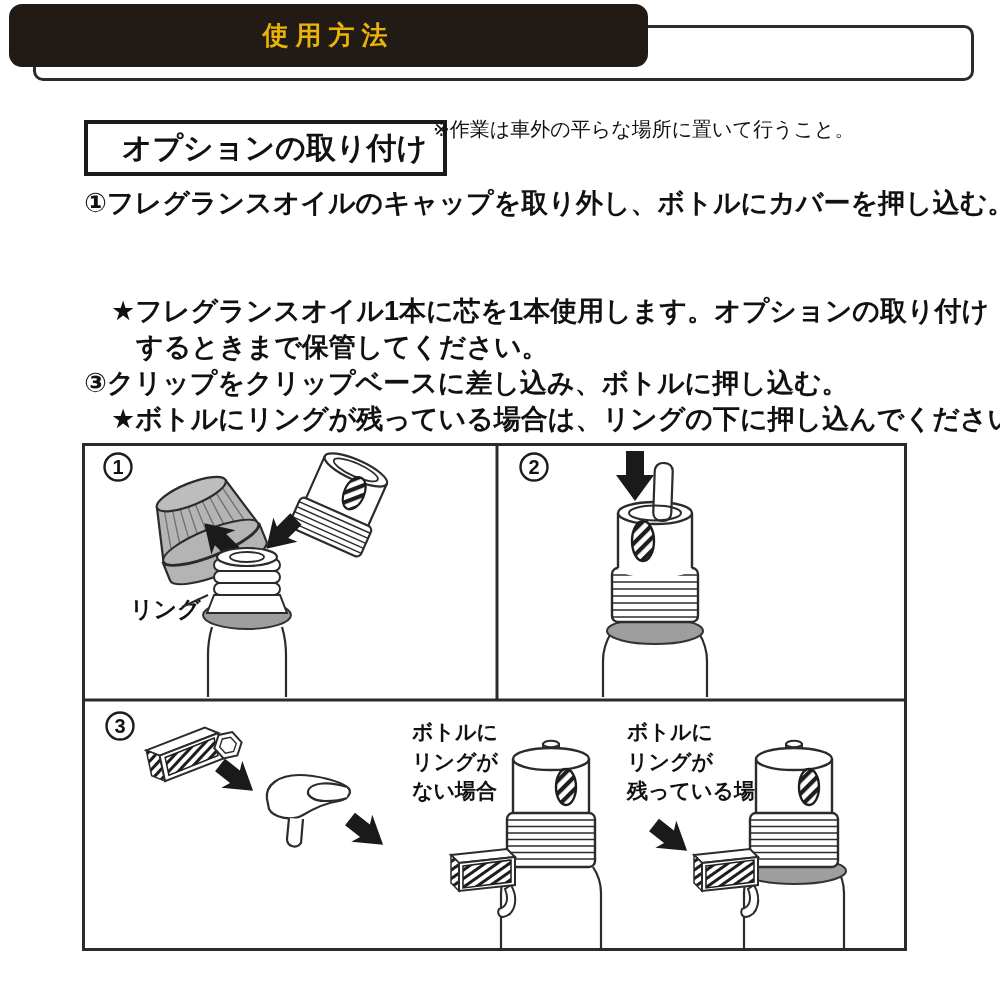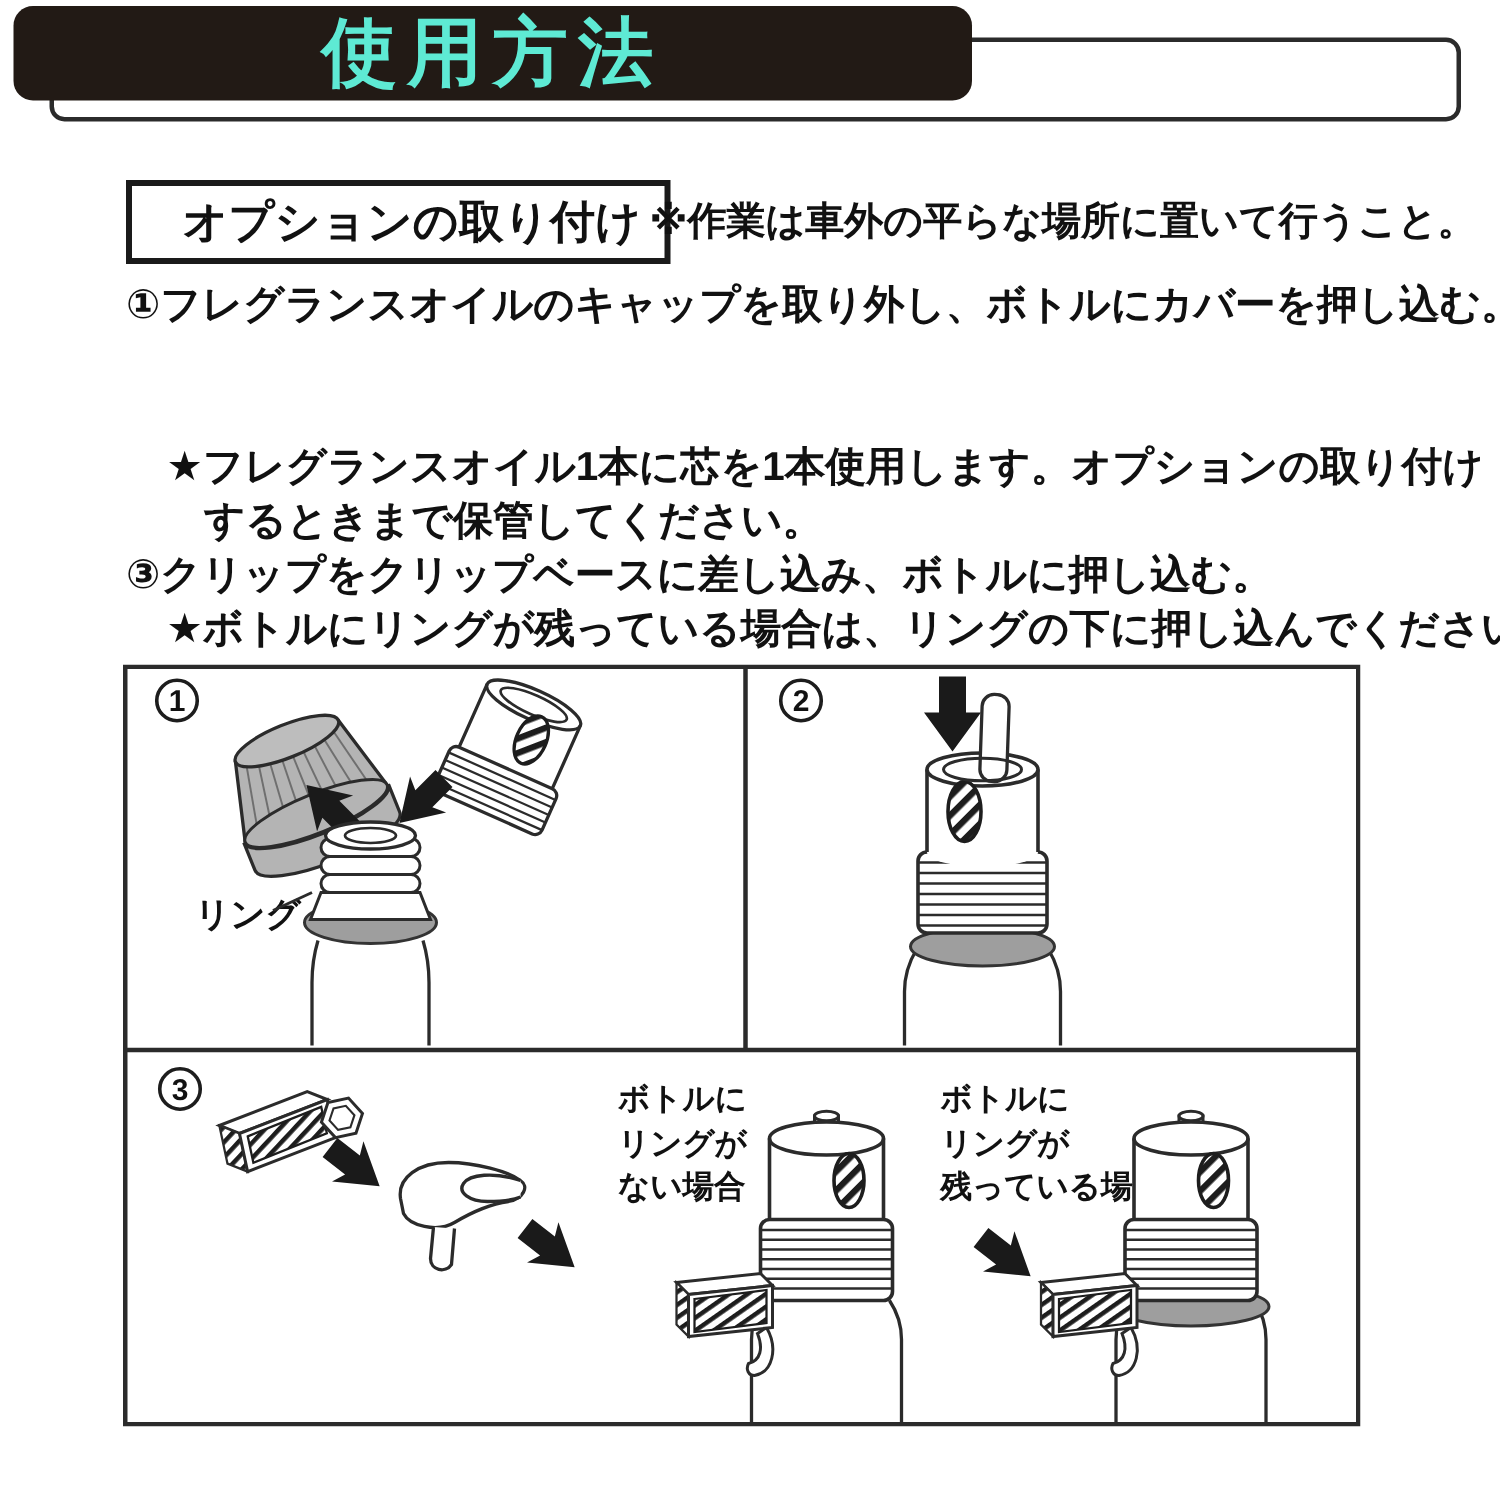--- a/index.html
+++ b/index.html
@@ -3,26 +3,26 @@
 <meta charset="utf-8">
 <style>
   html,body{margin:0;padding:0;background:#ffffff;}
   .page{position:relative;width:1000px;height:1000px;background:#fff;overflow:hidden;
         font-family:"Liberation Sans","DejaVu Sans",sans-serif;color:#111;}
   
   .bar-outline{position:absolute;left:33px;top:25px;width:935px;height:50px;
                border:3px solid #2b2b2b;border-radius:10px;background:#fff;}
   .banner{position:absolute;left:9px;top:4px;width:639px;height:63px;background:#221a15;
           border-radius:13px;display:flex;align-items:center;justify-content:center;}
-  .banner span{color:#5eead4;font-size:50px;font-weight:700;letter-spacing:7px;}
+  .banner span{color:#eab308;font-size:26px;font-weight:700;letter-spacing:7px;}
   
   .heading-box{position:absolute;left:84px;top:120px;width:337px;height:48px;
                border:4px solid #1a1a1a;background:#fff;display:flex;align-items:center;
                justify-content:center;font-size:30px;font-weight:700;white-space:nowrap;padding-left:18px;}
-  .heading-note{position:absolute;left:433px;top:130px;font-size:26px;font-weight:700;white-space:nowrap;}
+  .heading-note{position:absolute;left:433px;top:116px;font-size:20px;font-weight:400;white-space:nowrap;}
   
   .iline{position:absolute;font-size:27px;font-weight:600;white-space:nowrap;letter-spacing:0px;}
   
   .panels{position:absolute;left:82px;top:443px;}
   .case-label{font-size:21px;font-weight:600;fill:#111;}
   .num{font-size:20px;font-weight:700;fill:#111;}
   .ringlbl{font-size:23px;font-weight:600;fill:#111;}
 </style>
 </head>
 <body>

